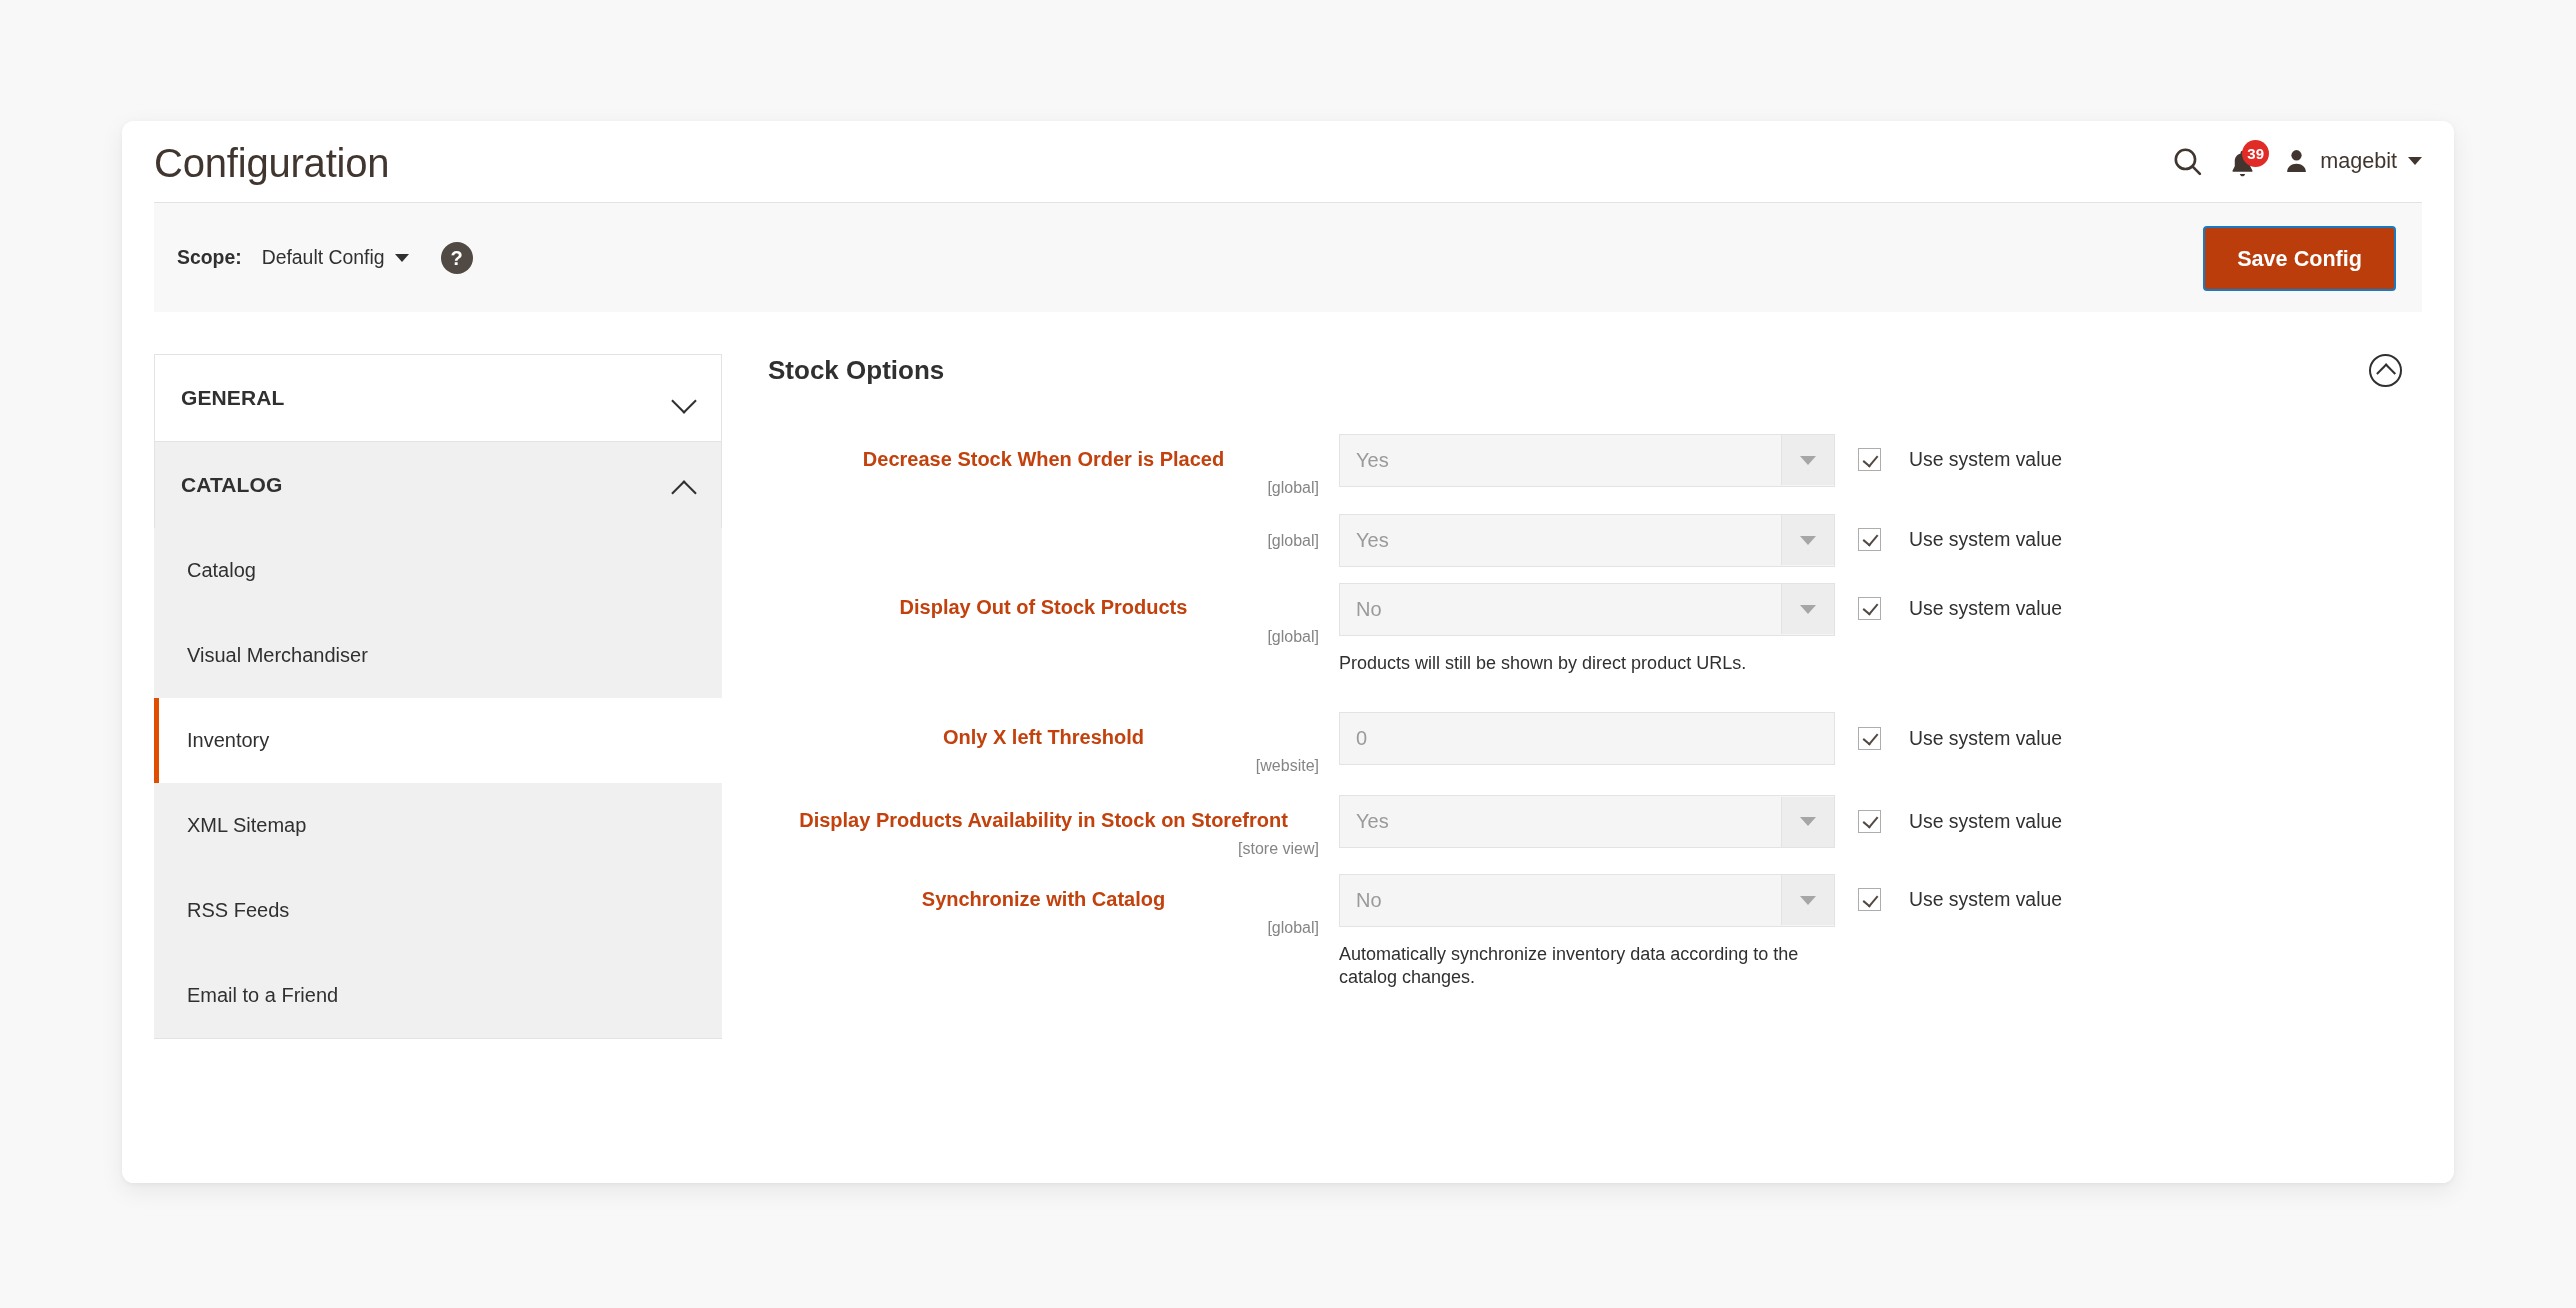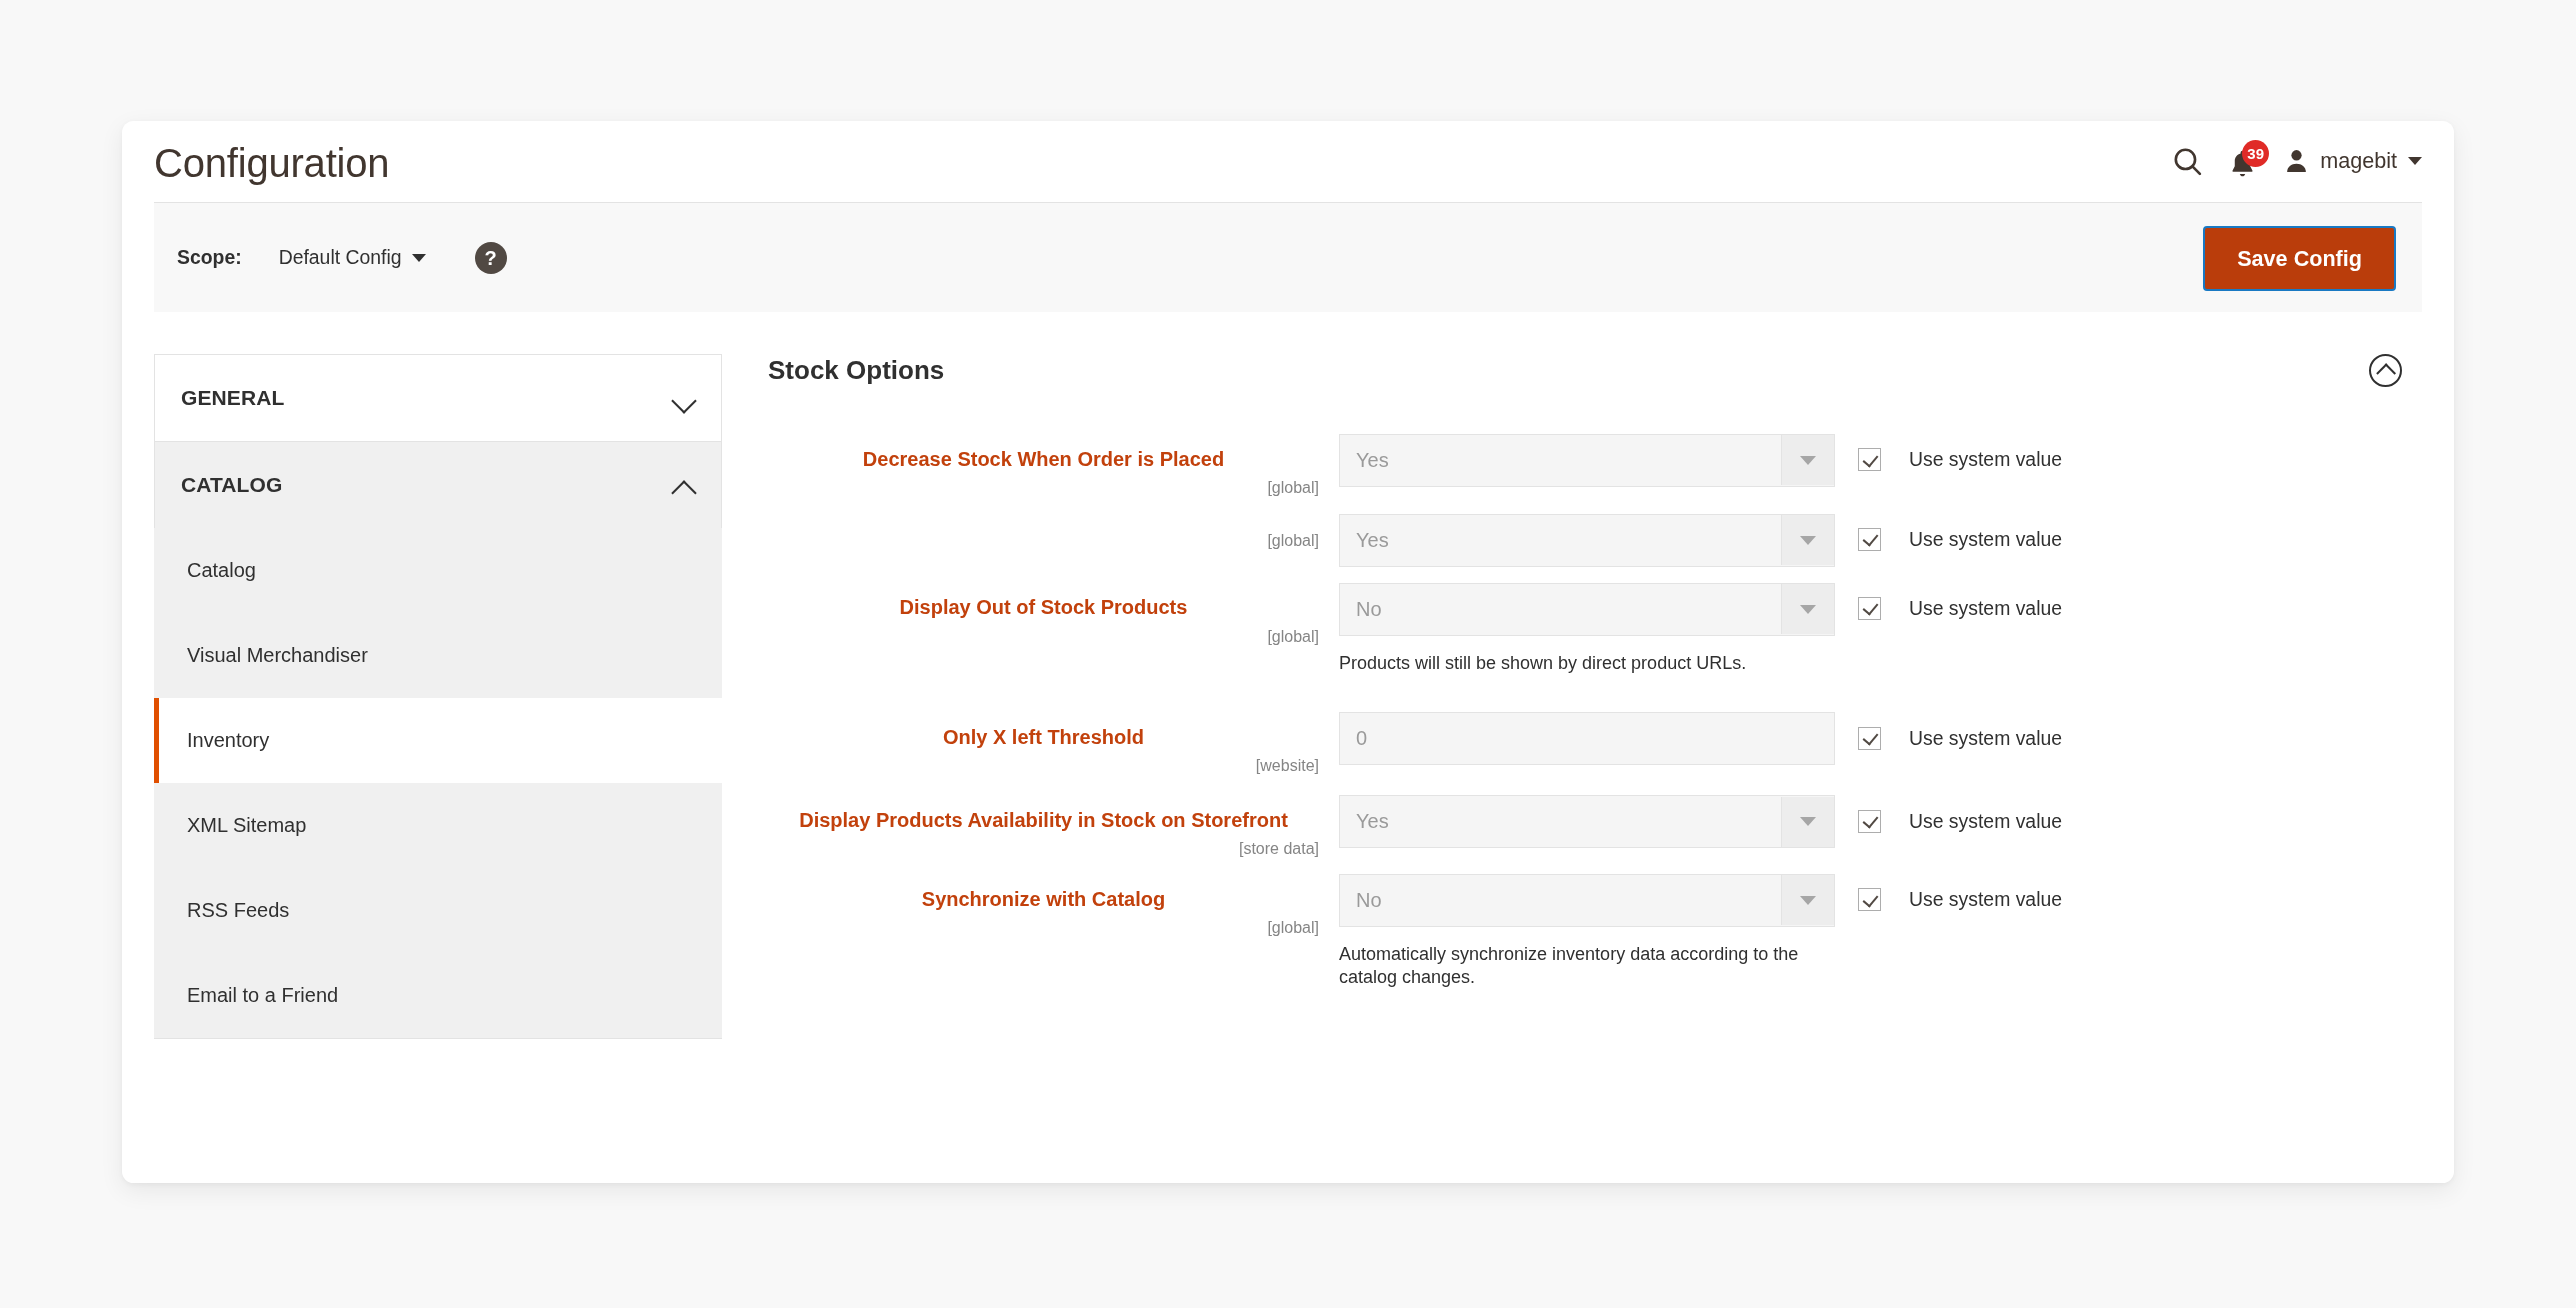--- a/index.html
+++ b/index.html
@@ -109,21 +109,21 @@
     margin: 0 32px;
     height: 109px;
     border-top: 1.4px solid #e3e3e3;
     background: #f8f8f8;
     display: flex;
     align-items: center;
   }
   .scope-inner {
     display: flex;
     align-items: center;
-    gap: 17px;
+    gap: 0;
     padding-left: 23px;
   }
   .scope-label {
     font-size: 19.4px;
     font-weight: 700;
     color: #303030;
     margin-right: 20px;
   }
   .scope-value {
     font-size: 19.4px;
@@ -550,21 +550,21 @@
         </div>
         <div class="sysval">
           <span class="cbx"></span>
           <span class="sysval-label">Use system value</span>
         </div>
       </div>
 
       <div class="field-row" style="margin-bottom:16px;">
         <div class="field-label-col">
           <div class="field-label">Display Products Availability in Stock on Storefront</div>
-          <div class="field-scope">[store data]</div>
+          <div class="field-scope">[store view]</div>
         </div>
         <div class="field-ctrl-col">
           <div class="ctrl-wrap">
             <div class="sel">Yes</div>
             <div class="sel-arrow">
                 <i></i>
               </div>
           </div>
         </div>
         <div class="sysval">

